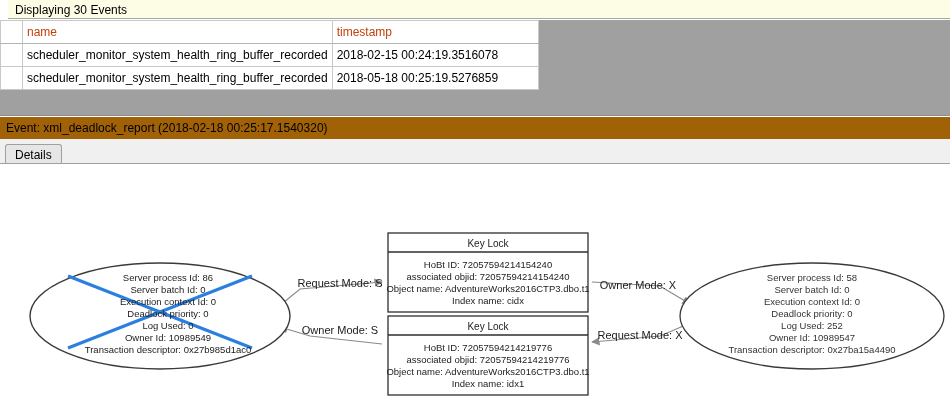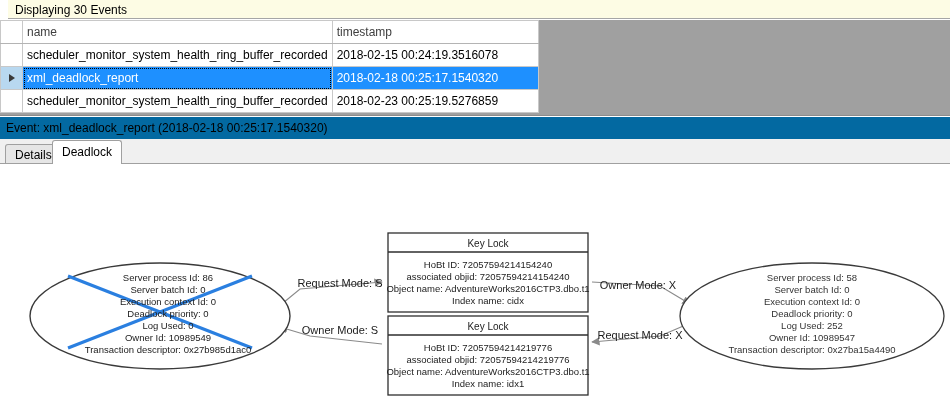--- a/index.html
+++ b/index.html
@@ -58,21 +58,21 @@
     white-space: nowrap;
     font-family: "Liberation Sans", sans-serif;
   }
   .col-sel { width: 22px; padding: 0 !important; }
   .col-name { width: 287px; }
   .col-ts   { width: 206px; }
 
   .grid-table thead td {
     background: #ffffff;
     border-bottom: 1px solid #b4b4b4;
-    color: #404040;
+    color: #c2410c;
   }
   .grid-table tr.row-selected td {
     background: #1e90ff;
     color: #ffffff;
   }
   .grid-table tr.row-selected td.col-sel {
     background: #b8d8f0;
     color: #000;
   }
   .grid-table tr.row-selected td.cell-focus {
@@ -86,21 +86,21 @@
     border-left: 6px solid #3a3a3a;
     border-top: 4px solid transparent;
     border-bottom: 4px solid transparent;
   }
 
   
   #event-caption {
     position: absolute;
     left: 0; top: 117px;
     width: 950px; height: 22px;
-    background: #0369a1;
+    background: #a16207;
     box-sizing: border-box;
     text-align: center;
   }
   #event-caption .caption-text {
     position: absolute;
     left: 6px; top: 4px;
     font-size: 12px;
     white-space: nowrap;
   }
 
@@ -181,43 +181,35 @@
         <td class="col-name">name</td>
         <td class="col-ts">timestamp</td>
       </tr>
     </thead>
     <tbody>
       <tr>
         <td class="col-sel"></td>
         <td class="col-name">scheduler_monitor_system_health_ring_buffer_recorded</td>
         <td class="col-ts">2018-02-15 00:24:19.3516078</td>
       </tr>
-      <tr class="row-selected">
-        <td class="col-sel">
-          <span class="row-arrow"></span>
-        </td>
-        <td class="col-name cell-focus">xml_deadlock_report</td>
-        <td class="col-ts">2018-02-18 00:25:17.1540320</td>
-      </tr>
       <tr>
         <td class="col-sel"></td>
         <td class="col-name">scheduler_monitor_system_health_ring_buffer_recorded</td>
-        <td class="col-ts">2018-02-23 00:25:19.5276859</td>
+        <td class="col-ts">2018-05-18 00:25:19.5276859</td>
       </tr>
     </tbody>
   </table>
 </div>
 
 <div id="event-caption">
   <span class="caption-text">Event: xml_deadlock_report (2018-02-18 00:25:17.1540320)</span>
 </div>
 
 <div id="tabstrip">
   <div class="tab" style="left:5px;">Details</div>
-  <div class="tab active" style="left:52px;">Deadlock</div>
 </div>
 
 <div id="deadlock-panel">
 <svg id="deadlock-svg" width="950" height="236" viewBox="0 0 950 236" xmlns="http://www.w3.org/2000/svg">
 
   <defs>
     <marker id="arr" viewBox="0 0 10 10" refX="9" refY="5" markerWidth="7" markerHeight="7" orient="auto-start-reverse">
       <path d="M 0 0 L 10 5 L 0 10 z" fill="#8a8a8a"></path>
     </marker>
   </defs>

